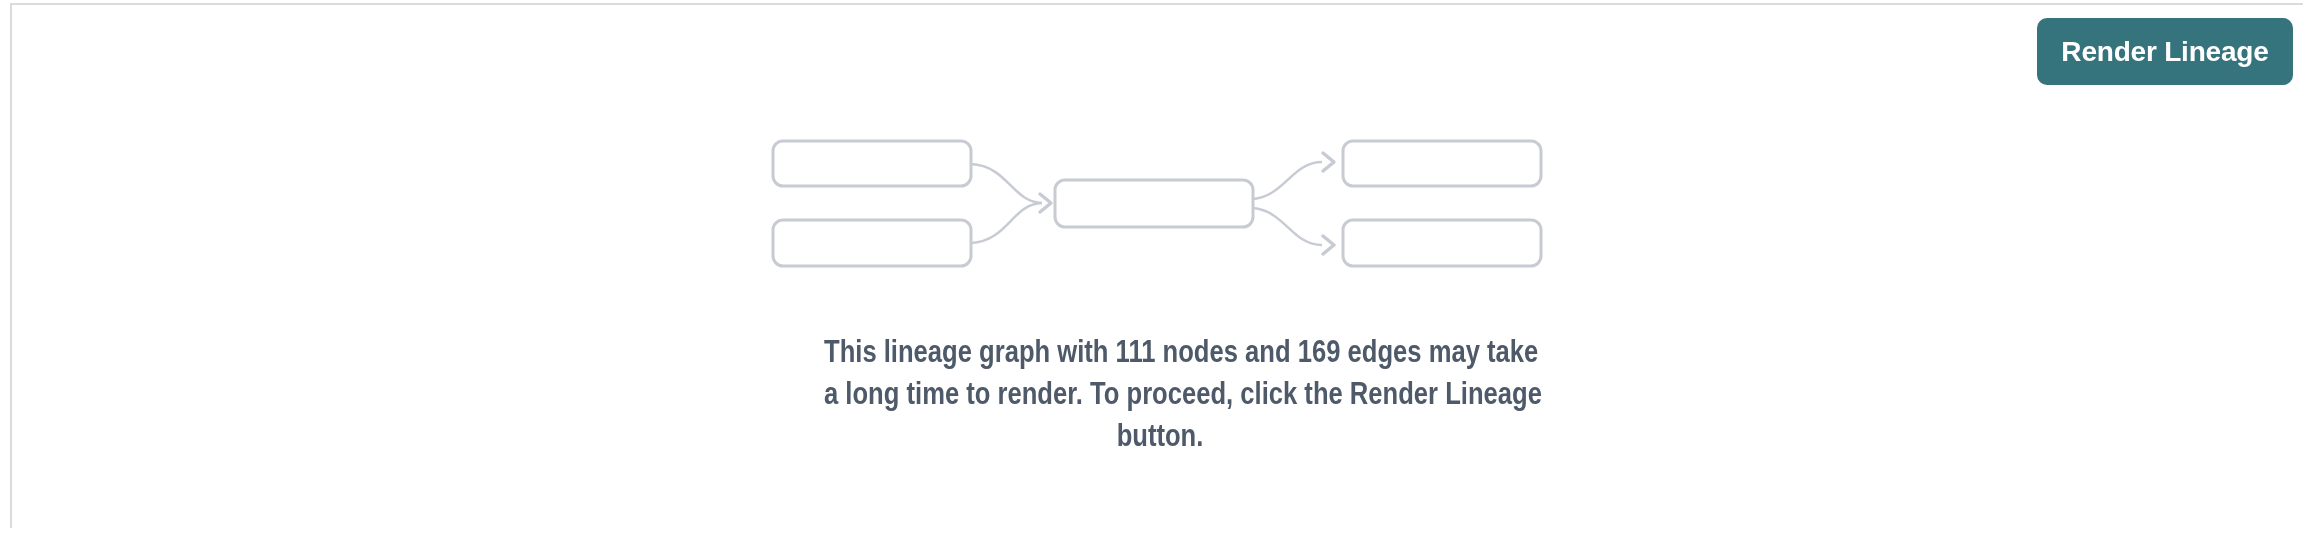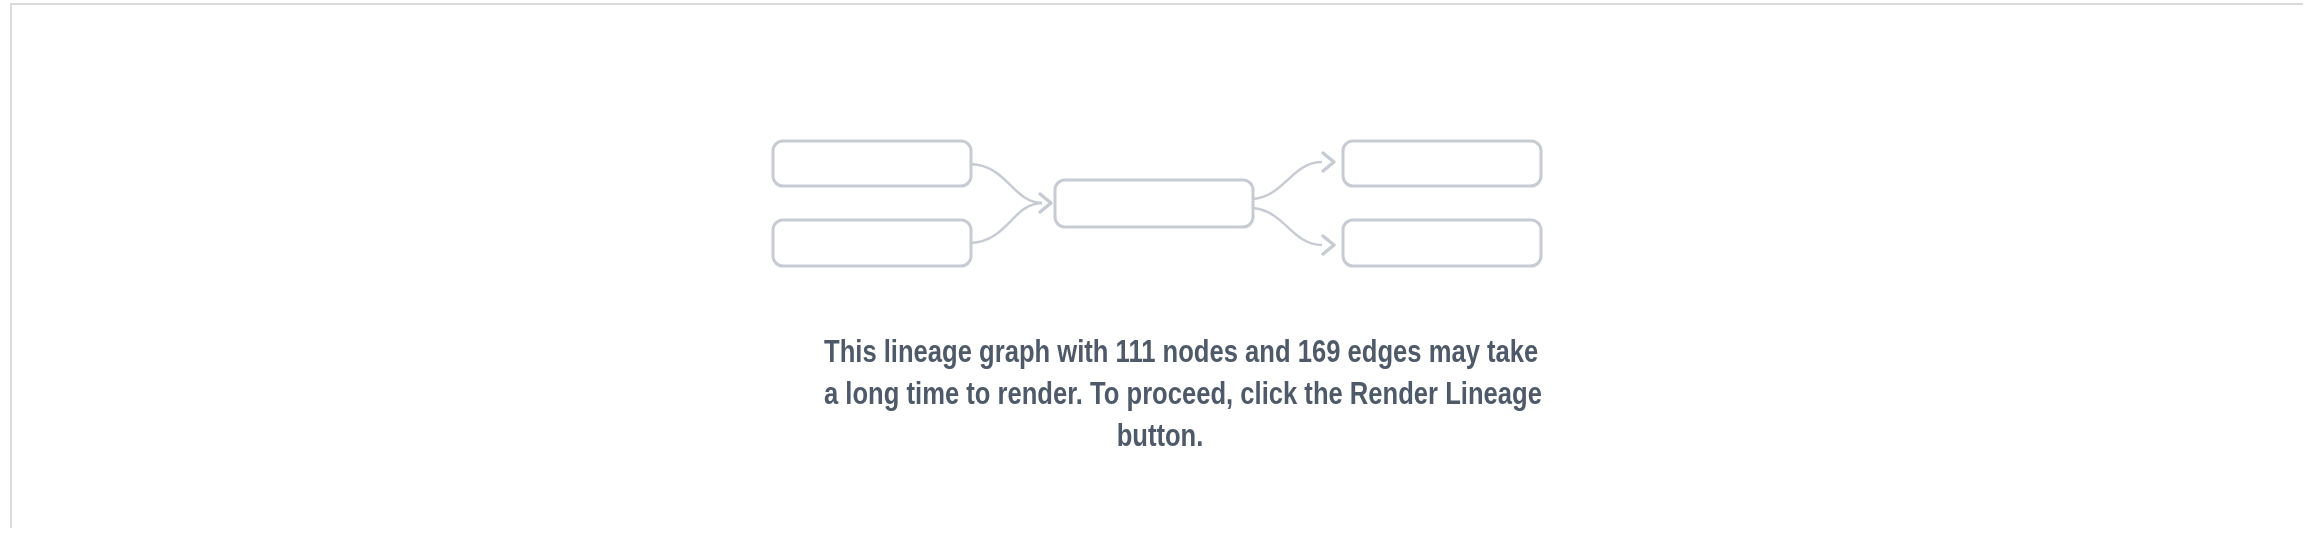--- a/index.html
+++ b/index.html
@@ -96,20 +96,21 @@
   .message .line { white-space: nowrap; }
 </style>
 </head>
 <body>
 
 <div class="page">
 
   <div class="top-border"></div>
   <div class="left-border"></div>
 
+  <button class="render-btn">Render Lineage</button>
 
   <svg class="illustration" viewBox="740 120 840 170" xmlns="http://www.w3.org/2000/svg">
 
     <rect x="773" y="141" width="198" height="45" rx="10" stroke="#C7CBD3"></rect>
     <rect x="773" y="220" width="198" height="46" rx="10" stroke="#C7CBD3"></rect>
     <rect x="1055" y="180" width="198" height="47" rx="10" stroke="#C7CBD3"></rect>
     <rect x="1343" y="141" width="198" height="45" rx="10" stroke="#C7CBD3"></rect>
     <rect x="1343" y="220" width="198" height="46" rx="10" stroke="#C7CBD3"></rect>
 
     <path class="edge" d="M971 164 C1008 166, 1012 202, 1042 203" stroke="#C7CBD3"></path>

